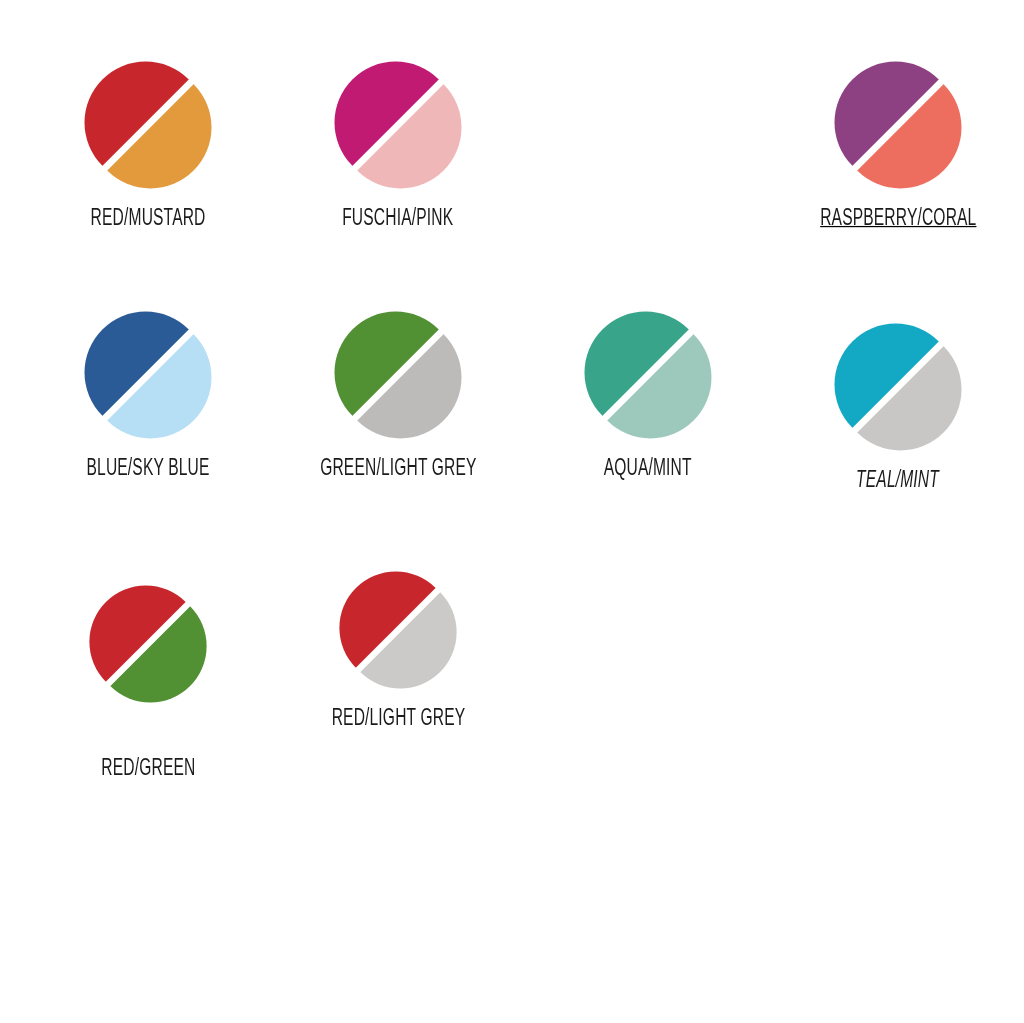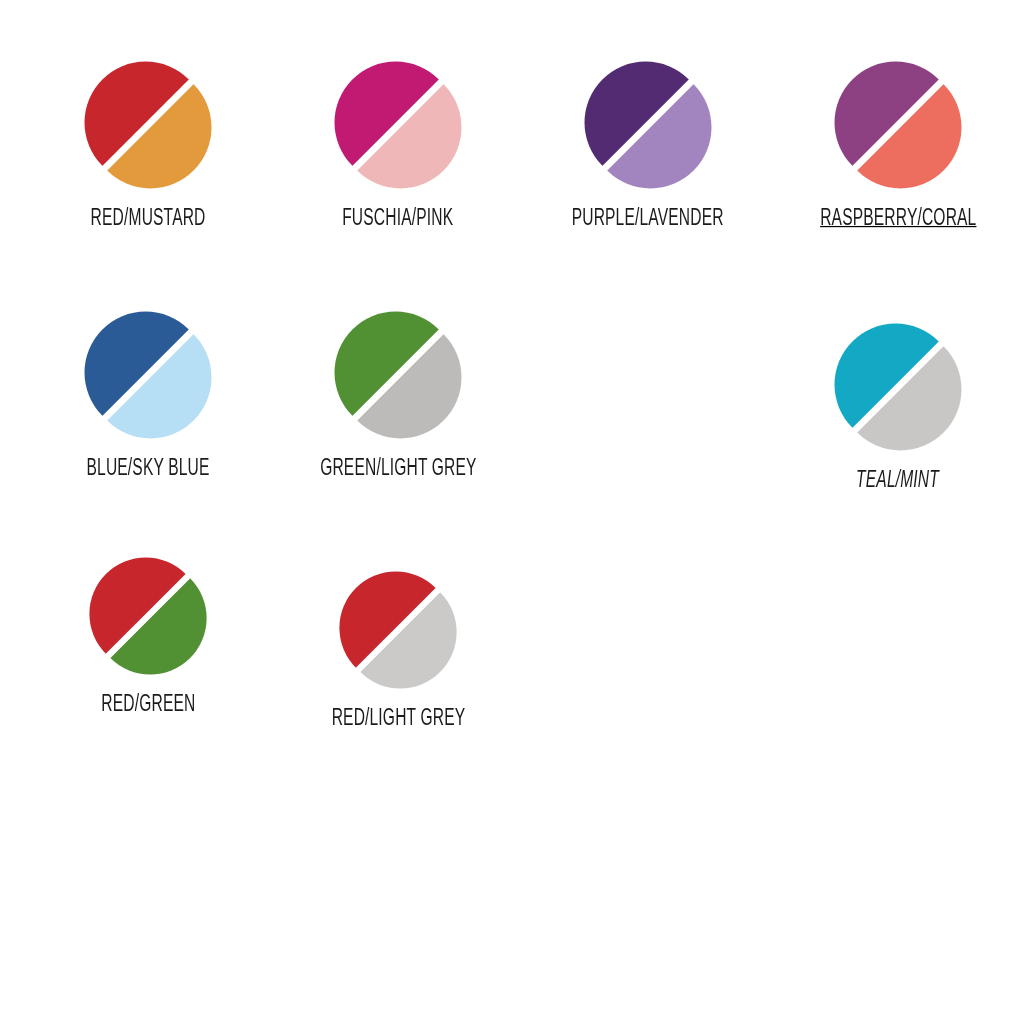--- a/index.html
+++ b/index.html
@@ -81,39 +81,20 @@
         </defs>
         <g clip-path="url(#clip-fuschia-pink-a)">
           <circle cx="48.161514" cy="48.161514" r="47" fill="#C01A73"></circle>
         </g>
         <g clip-path="url(#clip-fuschia-pink-b)">
           <circle cx="51.838486" cy="51.838486" r="47" fill="#EFB7B7"></circle>
         </g>
       </svg>
       <div class="swatch-label">FUSCHIA/PINK</div>
     </div>
-    <div class="swatch-cell" style="left: 523px; top: 60px;">
-      <svg width="130" height="130" viewBox="0 0 100 100" class="swatch-circle">
-        <defs>
-          <clipPath id="clip-purple-lavender-a">
-            <polygon points="-8.407 104.73 104.73 -8.407 48.162 -64.976 -64.976 48.162"></polygon>
-          </clipPath>
-          <clipPath id="clip-purple-lavender-b">
-            <polygon points="-4.73 108.407 108.407 -4.73 164.976 51.838 51.838 164.976"></polygon>
-          </clipPath>
-        </defs>
-        <g clip-path="url(#clip-purple-lavender-a)">
-          <circle cx="48.161514" cy="48.161514" r="47" fill="#532B72"></circle>
-        </g>
-        <g clip-path="url(#clip-purple-lavender-b)">
-          <circle cx="51.838486" cy="51.838486" r="47" fill="#A285BE"></circle>
-        </g>
-      </svg>
-      <div class="swatch-label">PURPLE/LAVENDER</div>
-    </div>
     <div class="swatch-cell" style="left: 773px; top: 60px; text-decoration: underline;">
       <svg width="130" height="130" viewBox="0 0 100 100" class="swatch-circle">
         <defs>
           <clipPath id="clip-raspberry-coral-a">
             <polygon points="-8.407 104.73 104.73 -8.407 48.162 -64.976 -64.976 48.162"></polygon>
           </clipPath>
           <clipPath id="clip-raspberry-coral-b">
             <polygon points="-4.73 108.407 108.407 -4.73 164.976 51.838 51.838 164.976"></polygon>
           </clipPath>
         </defs>
@@ -157,40 +138,59 @@
         </defs>
         <g clip-path="url(#clip-green-light-grey-a)">
           <circle cx="48.161514" cy="48.161514" r="47" fill="#519033"></circle>
         </g>
         <g clip-path="url(#clip-green-light-grey-b)">
           <circle cx="51.838486" cy="51.838486" r="47" fill="#BDBBB9"></circle>
         </g>
       </svg>
       <div class="swatch-label">GREEN/LIGHT GREY</div>
     </div>
+    <div class="swatch-cell" style="left: 523px; top: 310px;">
+      <svg width="130" height="130" viewBox="0 0 100 100" class="swatch-circle">
+        <defs>
+          <clipPath id="clip-aqua-mint-a">
+            <polygon points="-8.407 104.73 104.73 -8.407 48.162 -64.976 -64.976 48.162"></polygon>
+          </clipPath>
+          <clipPath id="clip-aqua-mint-b">
+            <polygon points="-4.73 108.407 108.407 -4.73 164.976 51.838 51.838 164.976"></polygon>
+          </clipPath>
+        </defs>
+        <g clip-path="url(#clip-aqua-mint-a)">
+          <circle cx="48.161514" cy="48.161514" r="47" fill="#38A58B"></circle>
+        </g>
+        <g clip-path="url(#clip-aqua-mint-b)">
+          <circle cx="51.838486" cy="51.838486" r="47" fill="#9CC9BB"></circle>
+        </g>
+      </svg>
+      <div class="swatch-label">AQUA/MINT</div>
+    </div>
     <div class="swatch-cell" style="left: 773px; top: 322px; font-style: italic;">
       <svg width="130" height="130" viewBox="0 0 100 100" class="swatch-circle">
         <defs>
           <clipPath id="clip-teal-mint-a">
             <polygon points="-8.407 104.73 104.73 -8.407 48.162 -64.976 -64.976 48.162"></polygon>
           </clipPath>
           <clipPath id="clip-teal-mint-b">
             <polygon points="-4.73 108.407 108.407 -4.73 164.976 51.838 51.838 164.976"></polygon>
           </clipPath>
         </defs>
         <g clip-path="url(#clip-teal-mint-a)">
           <circle cx="48.161514" cy="48.161514" r="47" fill="#13A8C4"></circle>
         </g>
         <g clip-path="url(#clip-teal-mint-b)">
           <circle cx="51.838486" cy="51.838486" r="47" fill="#C8C7C5"></circle>
         </g>
       </svg>
       <div class="swatch-label">TEAL/MINT</div>
     </div>
-    <div class="swatch-cell" style="left: 23px; top: 556px;">
+    <div class="swatch-cell" style="left: 23px; top: 584px; gap: 36px;">
       <svg width="120" height="120" viewBox="0 0 100 100" class="swatch-circle">
         <defs>
           <clipPath id="clip-red-green-a">
             <polygon points="-8.407 104.73 104.73 -8.407 48.162 -64.976 -64.976 48.162"></polygon>
           </clipPath>
           <clipPath id="clip-red-green-b">
             <polygon points="-4.73 108.407 108.407 -4.73 164.976 51.838 51.838 164.976"></polygon>
           </clipPath>
         </defs>
         <g clip-path="url(#clip-red-green-a)">

